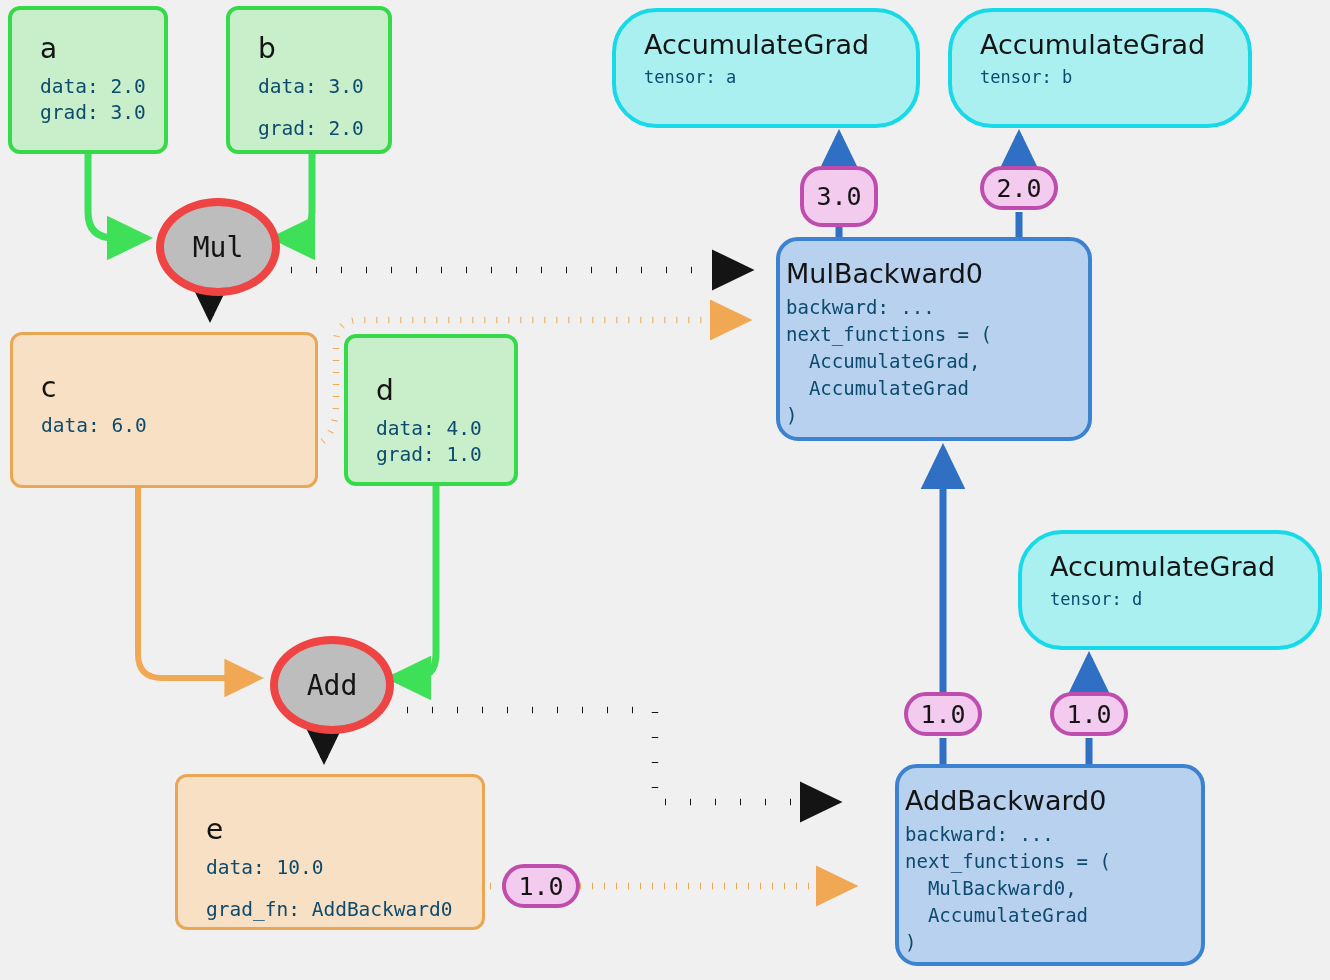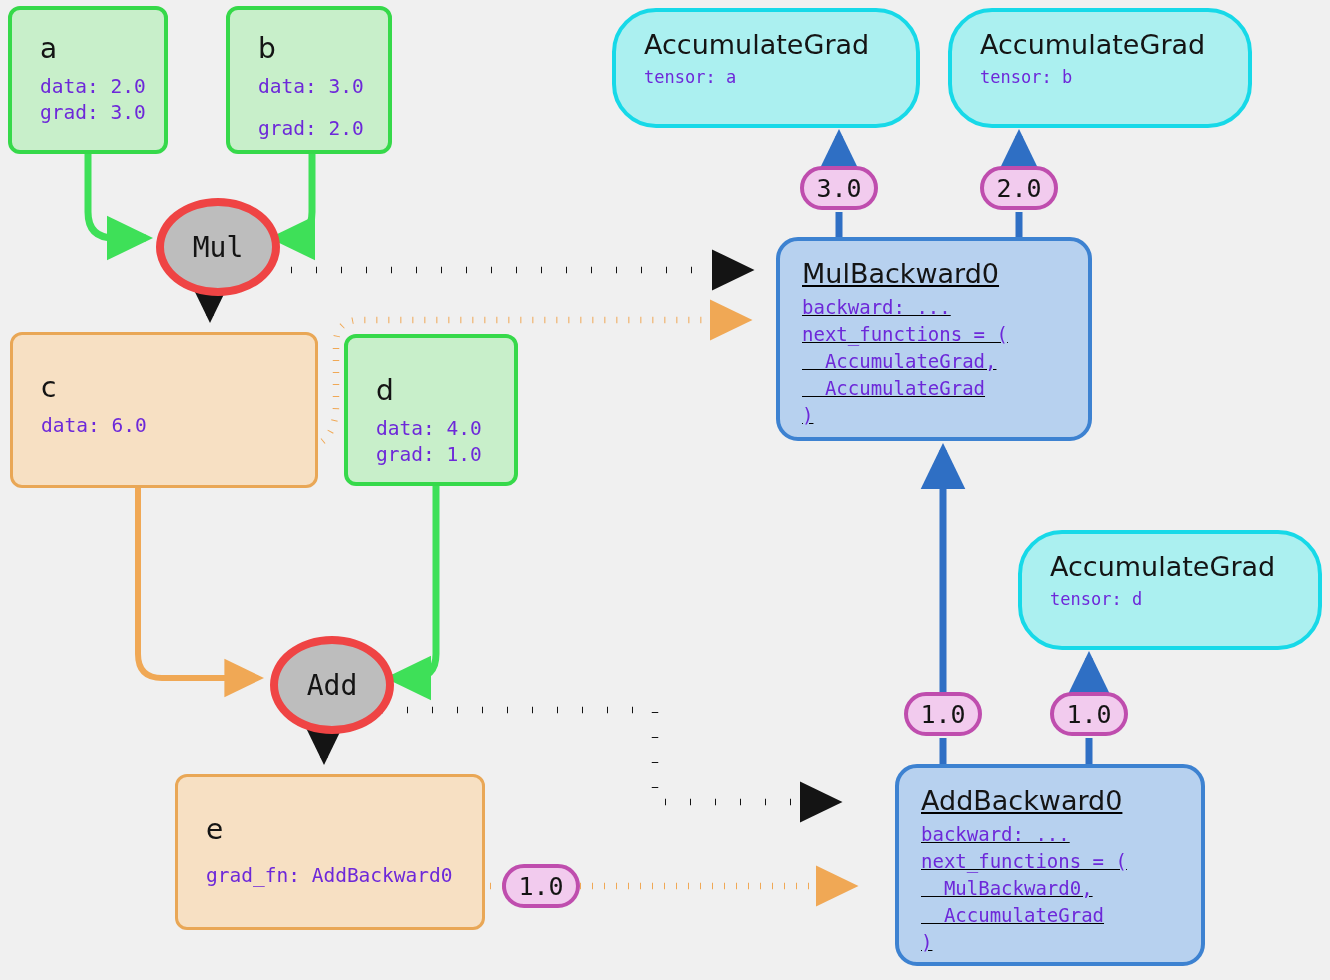--- a/index.html
+++ b/index.html
@@ -29,21 +29,21 @@
     box-sizing: border-box;
     z-index: 2;
   }
   .node .title {
     font-family: "DejaVu Sans", sans-serif;
     color: #141414;
     white-space: pre;
   }
   .node .lines {
     font-family: "DejaVu Sans Mono", monospace;
-    color: #6d28d9;
+    color: #0c4a6e;
     white-space: pre;
   }
 
   
   .tensor-leaf {
     background: #c8efca;
     border: 4px solid #36d94a;
     border-radius: 12px;
   }
   
@@ -109,29 +109,29 @@
   .op-mul { left: 156px; top: 198px;  width: 108px; height: 82px;  font-size: 28px; }
   .op-add { left: 270px; top: 636px;  width: 108px; height: 82px;  font-size: 28px; }
 
   .g-mul  { left: 776px; top: 237px;  width: 316px; height: 204px; }
   .g-add  { left: 862px; top: 764px;  width: 310px; height: 202px; margin-left: 33px; }
 
   .ag-a   { left: 612px; top: 8px;    width: 308px; height: 120px; }
   .ag-b   { left: 948px; top: 8px;    width: 304px; height: 120px; }
   .ag-d   { left: 1018px;top: 530px;  width: 304px; height: 120px; }
 
-  .badge-30 { left: 800px;  top: 166px; width: 78px; height: 44px; font-size: 25px; }
+  .badge-30 { left: 800px;  top: 166px; width: 78px; height: 61px; font-size: 25px; }
   .badge-20 { left: 980px;  top: 166px; width: 78px; height: 44px; font-size: 25px; }
   .badge-10a{ left: 904px;  top: 692px; width: 78px; height: 44px; font-size: 25px; }
   .badge-10b{ left: 1050px; top: 692px; width: 78px; height: 44px; font-size: 25px; }
   .badge-10c{ left: 502px;  top: 864px; width: 78px; height: 44px; font-size: 25px; }
 
   .pad-leaf  { padding: 22px 0 0 28px; }
   .pad-inter { padding: 36px 0 0 28px; }
-  .pad-grad  { padding: 16px 0 0 22px; text-decoration: underline; }
+  .pad-grad  { padding: 16px 0 0 6px; }
   .pad-acc   { padding: 16px 0 0 28px; }
 
   .title-lg  { font-size: 28px; line-height: 34px; }
   .title-md  { font-size: 27px; line-height: 33px; }
   .lines-md  { font-size: 19.5px; line-height: 25.5px; margin-top: 8px; }
   .lines-sm  { font-size: 17px;   line-height: 24px;  margin-top: 4px; }
   .lines-gf  { font-size: 19px;   line-height: 27px; margin-top: 4px; }
 </style>
 </head>
 <body>
@@ -234,20 +234,21 @@
   </div>
 
   <div class="node tensor-leaf t-d pad-inter">
     <div class="title title-lg">d</div>
     <div class="lines lines-md">data: 4.0</div>
     <div class="lines lines-md" style="margin-top:0">grad: 1.0</div>
   </div>
 
   <div class="node tensor-inter t-e pad-inter">
     <div class="title title-lg">e</div>
+    <div class="lines lines-md">data: 10.0</div>
     <div class="lines lines-md" style="margin-top:16px">grad_fn: AddBackward0</div>
   </div>
 
   <div class="op-node op-mul">
     <span>Mul</span>
   </div>
   <div class="op-node op-add">
     <span>Add</span>
   </div>
 

